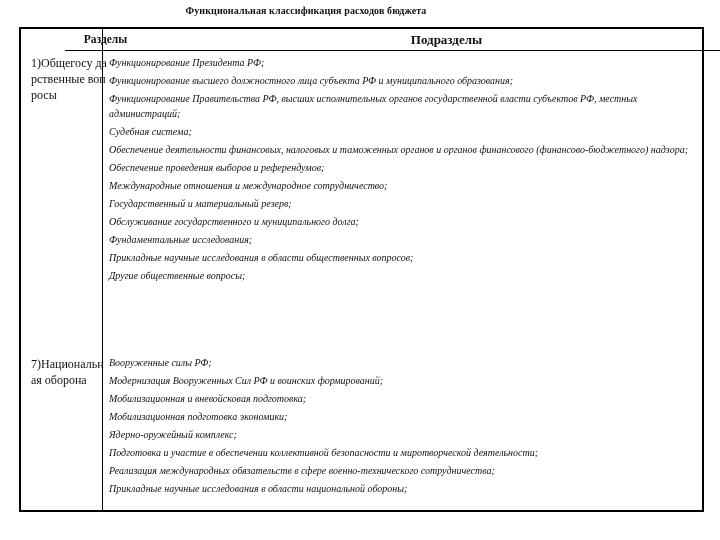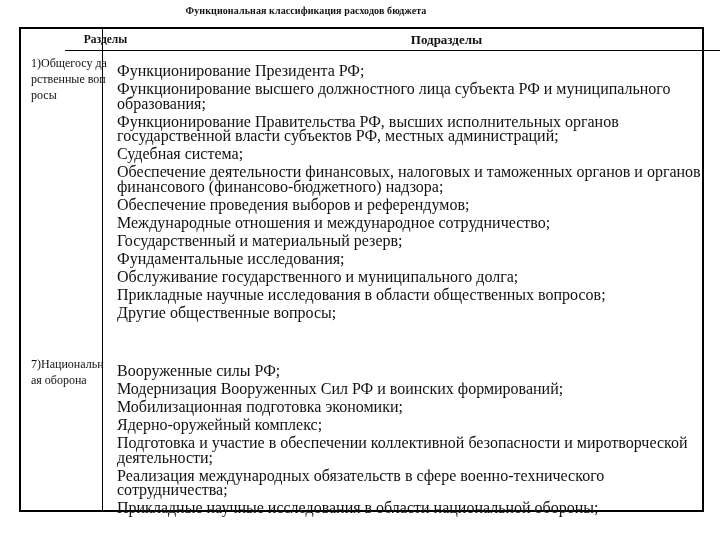--- a/index.html
+++ b/index.html
@@ -28,22 +28,23 @@
     position: absolute; left: 82px; top: 0; width: 599px; height: 21px;
     text-align: center; line-height: 21px; font-weight: bold; font-size: 13px;
   }
   .vline { position: absolute; left: 81px; top: 0; width: 1px; height: 481px; background: #000; }
   .sec-name {
     position: absolute; left: 4px; width: 76px; font-size: 12px; line-height: 16px;
     word-break: break-all;
     margin-left: 6px;
   }
   .sub-list {
-    position: absolute; left: 88px; width: 588px; margin: 8px; padding: 0; list-style: none;
-    font-size: 16px;
+    position: absolute; left: 88px; width: 588px; margin: 0; padding: 0; list-style: none;
+    font-size: 10px;
+    font-style: italic;
   }
   .sub-list li { line-height: 14.5px; margin-bottom: 3.5px; }
 </style>
 </head>
 <body>
 
 <div class="title">Функциональная классификация расходов бюджета</div>
 
 <div class="table">
   <div class="hdr">
@@ -55,29 +56,30 @@
   <div class="sec-name" style="top:26px;">1)Общегосу дарственные вопросы</div>
   <ul class="sub-list" style="top:27px;">
     <li>Функционирование Президента РФ;</li>
     <li>Функционирование высшего должностного лица субъекта РФ и муниципального образования;</li>
     <li>Функционирование Правительства РФ, высших исполнительных органов государственной власти субъектов РФ, местных администраций;</li>
     <li>Судебная система;</li>
     <li>Обеспечение деятельности финансовых, налоговых и таможенных органов и органов финансового (финансово-бюджетного) надзора;</li>
     <li>Обеспечение проведения выборов и референдумов;</li>
     <li>Международные отношения и международное сотрудничество;</li>
     <li>Государственный и материальный резерв;</li>
+    <li>Обслуживание государственного и муниципального долга;</li>
     <li>Фундаментальные исследования;</li>
-    <li>Обслуживание государственного и муниципального долга;</li>
     <li>Прикладные научные исследования в области общественных вопросов;</li>
     <li>Другие общественные вопросы;</li>
   </ul>
 
   <div class="sec-name" style="top:327px;">7)Национальная оборона</div>
   <ul class="sub-list" style="top:327px;">
     <li>Вооруженные силы РФ;</li>
     <li>Модернизация Вооруженных Сил РФ и воинских формирований;</li>
+    <li>Мобилизационная и вневойсковая подготовка;</li>
     <li>Мобилизационная подготовка экономики;</li>
     <li>Ядерно-оружейный комплекс;</li>
     <li>Подготовка и участие в обеспечении коллективной безопасности и миротворческой деятельности;</li>
     <li>Реализация международных обязательств в сфере военно-технического сотрудничества;</li>
     <li>Прикладные научные исследования в области национальной обороны;</li>
   </ul>
 </div>
 
 </body></html>

